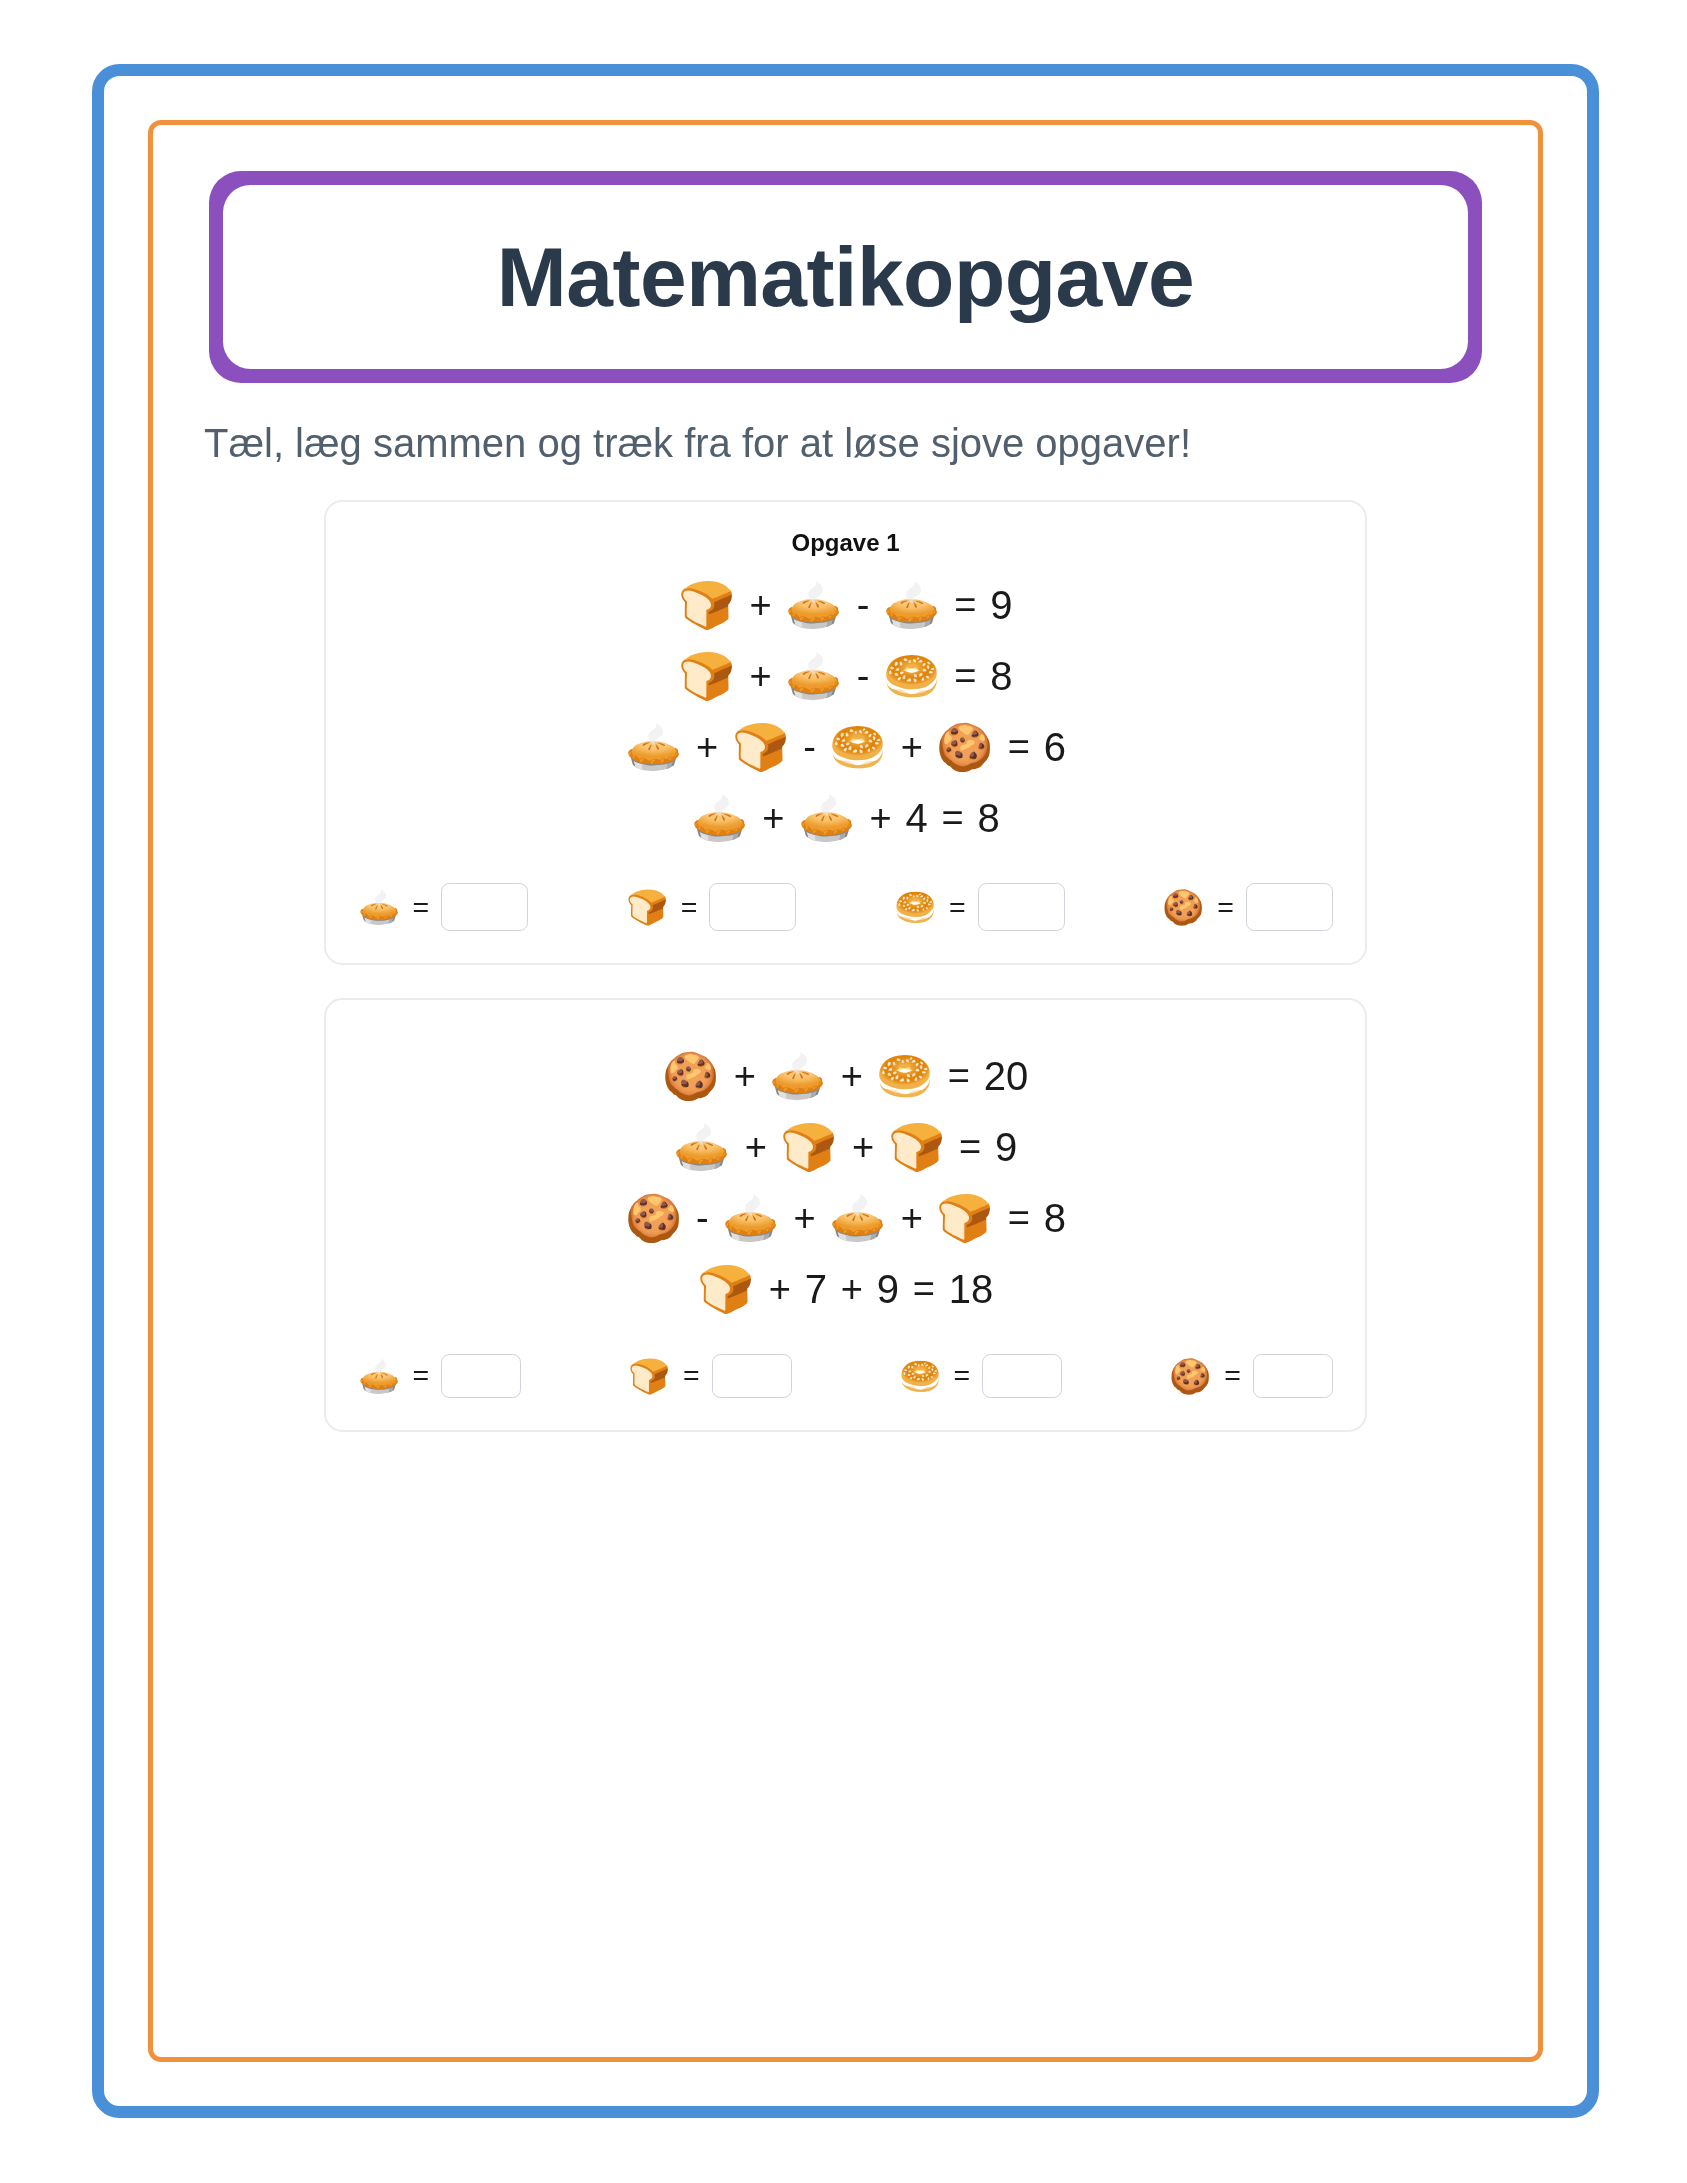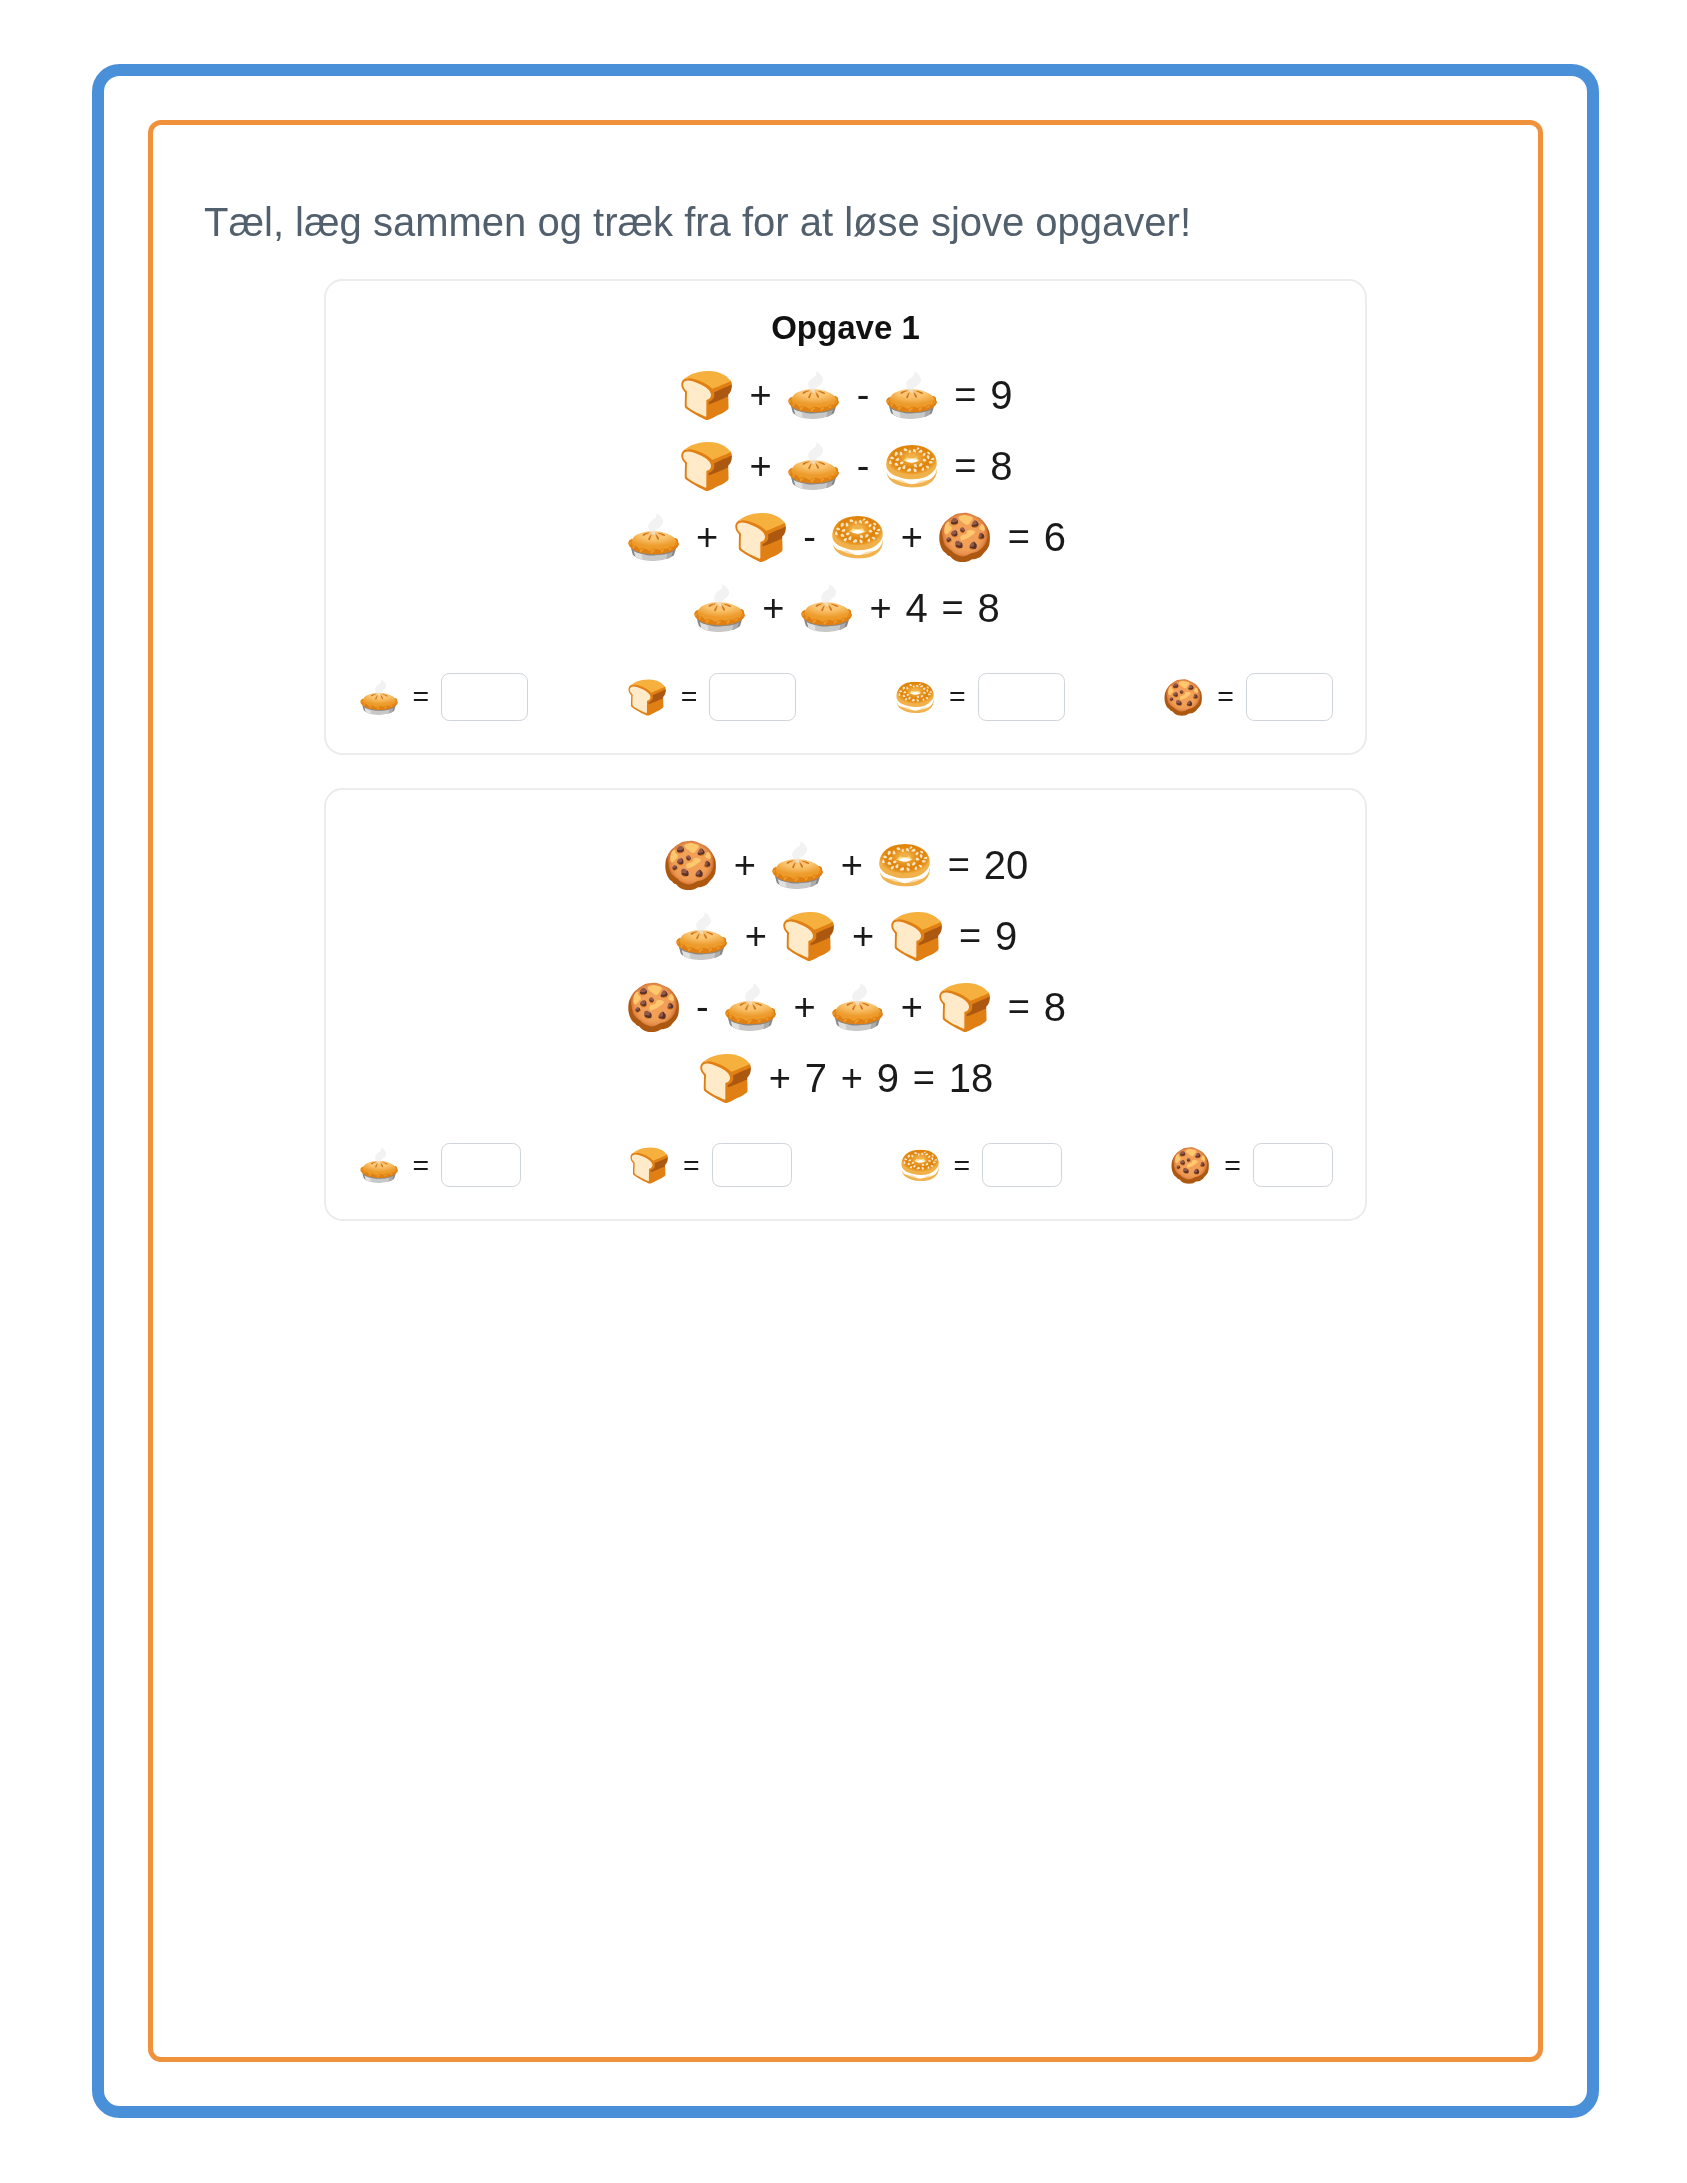--- a/index.html
+++ b/index.html
@@ -90,21 +90,21 @@
     margin: 33px auto 0 auto;
     width: 1043px;
     background: #ffffff;
     border: 2.3px solid #ececec;
     border-radius: 18.4px;
     box-sizing: border-box;
     padding: 27.6px 27.6px 32px 27.6px;
   }
   .card-title {
     text-align: center;
-    font-size: 33px;
+    font-size: 24px;
     font-weight: bold;
     color: #111111;
     margin-bottom: 13.8px;
   }
   .eq-row {
     display: flex;
     align-items: center;
     justify-content: center;
     gap: 12px;
     margin-top: 25px;
@@ -159,20 +159,25 @@
   }
 </style>
 </head>
 <body>
 
 <div class="page">
   <div class="blue-frame">
     <div class="orange-frame">
       <div class="inner">
 
+        <div class="title-banner">
+          <div class="title-inner">
+            <div class="title-text">Matematikopgave</div>
+          </div>
+        </div>
 
         <div class="subtitle">Tæl, læg sammen og træk fra for at løse sjove opgaver!</div>
 
         <div id="tasks">
             <div class="card">
               <div class="card-title">Opgave 1</div>
               <div class="eq-row">
                 <span class="glyph g-lg">🍞</span>
                 <span class="op">+</span>
                 <span class="glyph g-lg">🥧</span>

